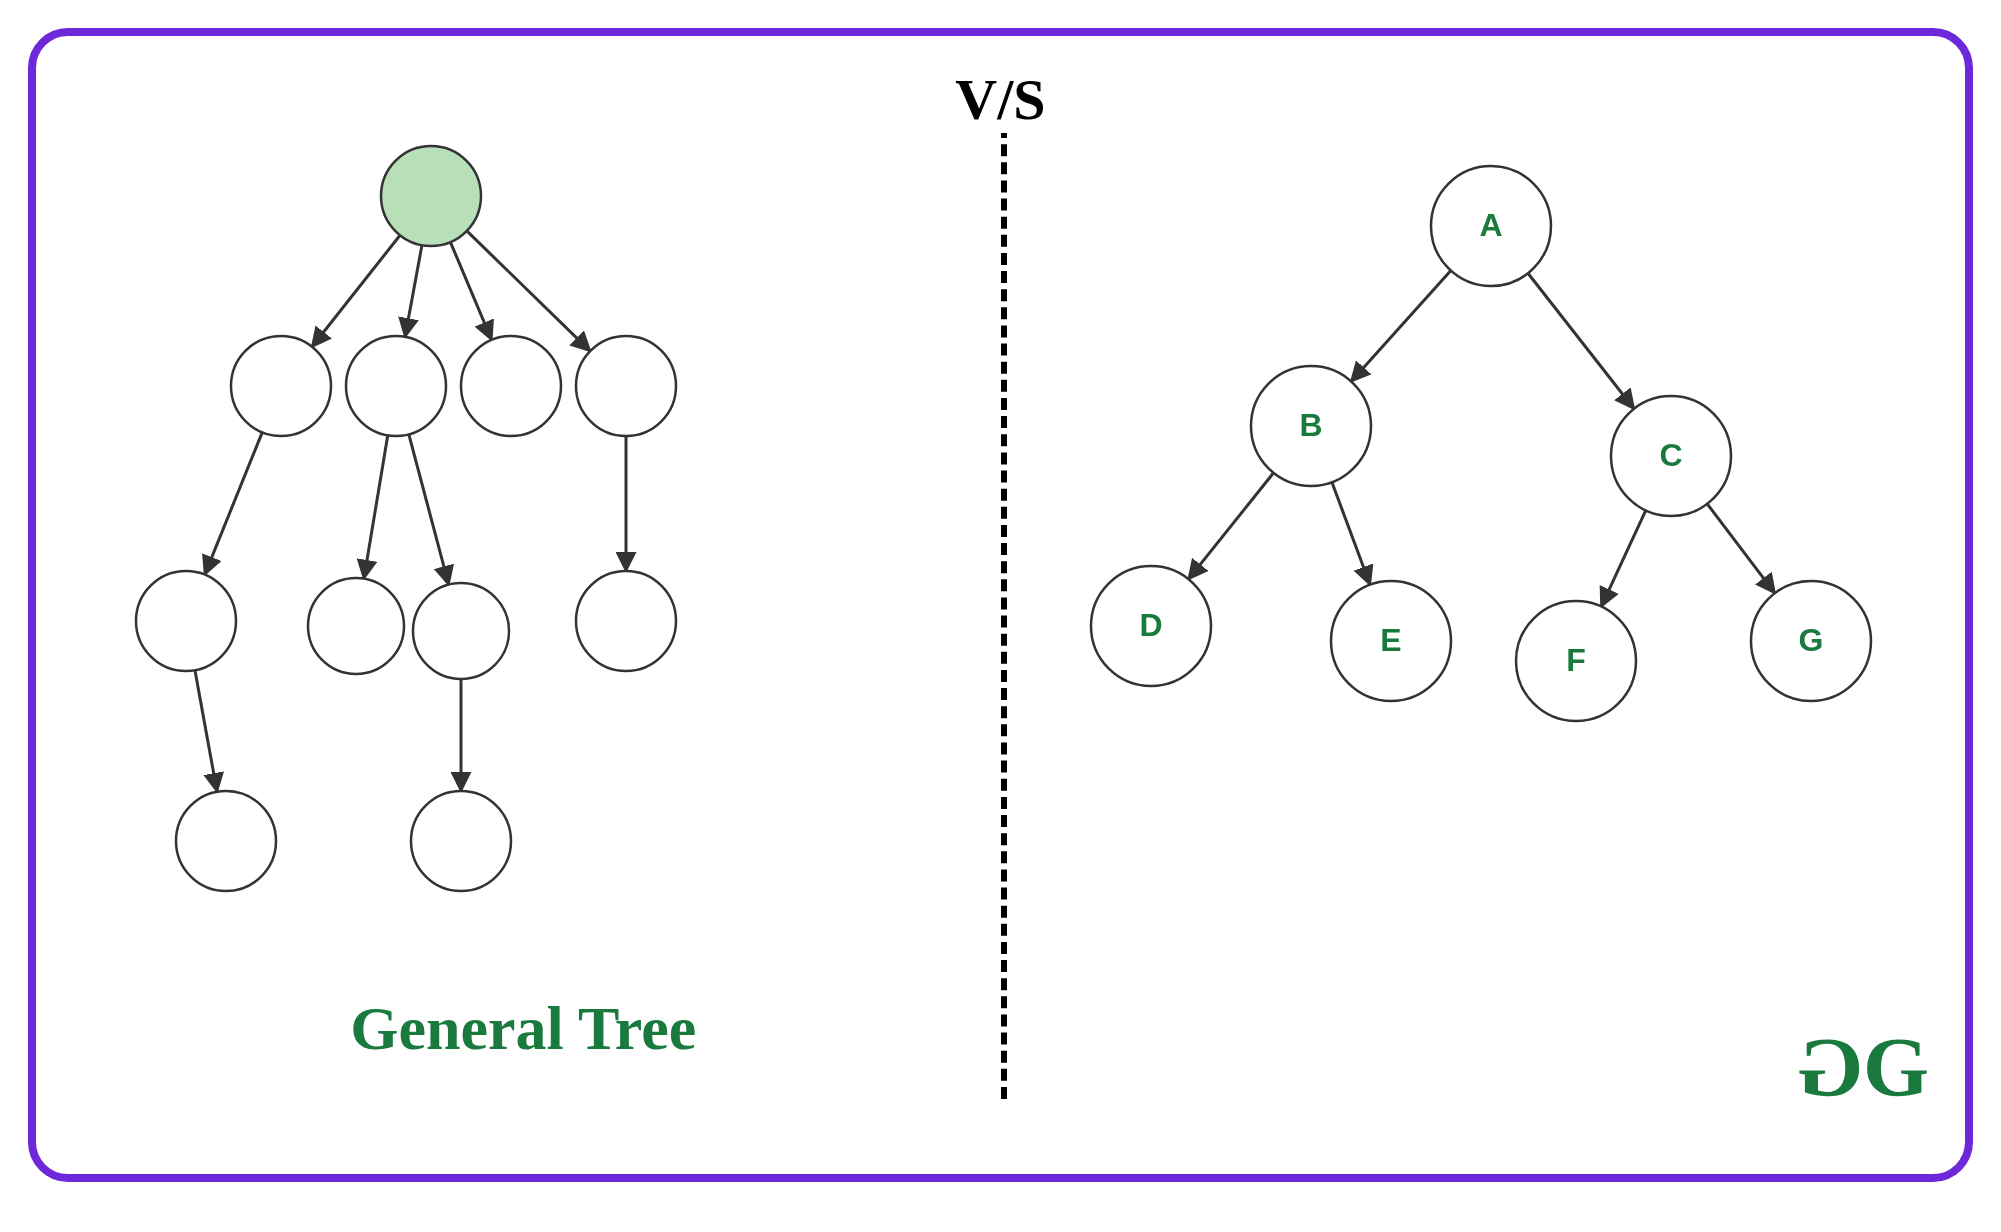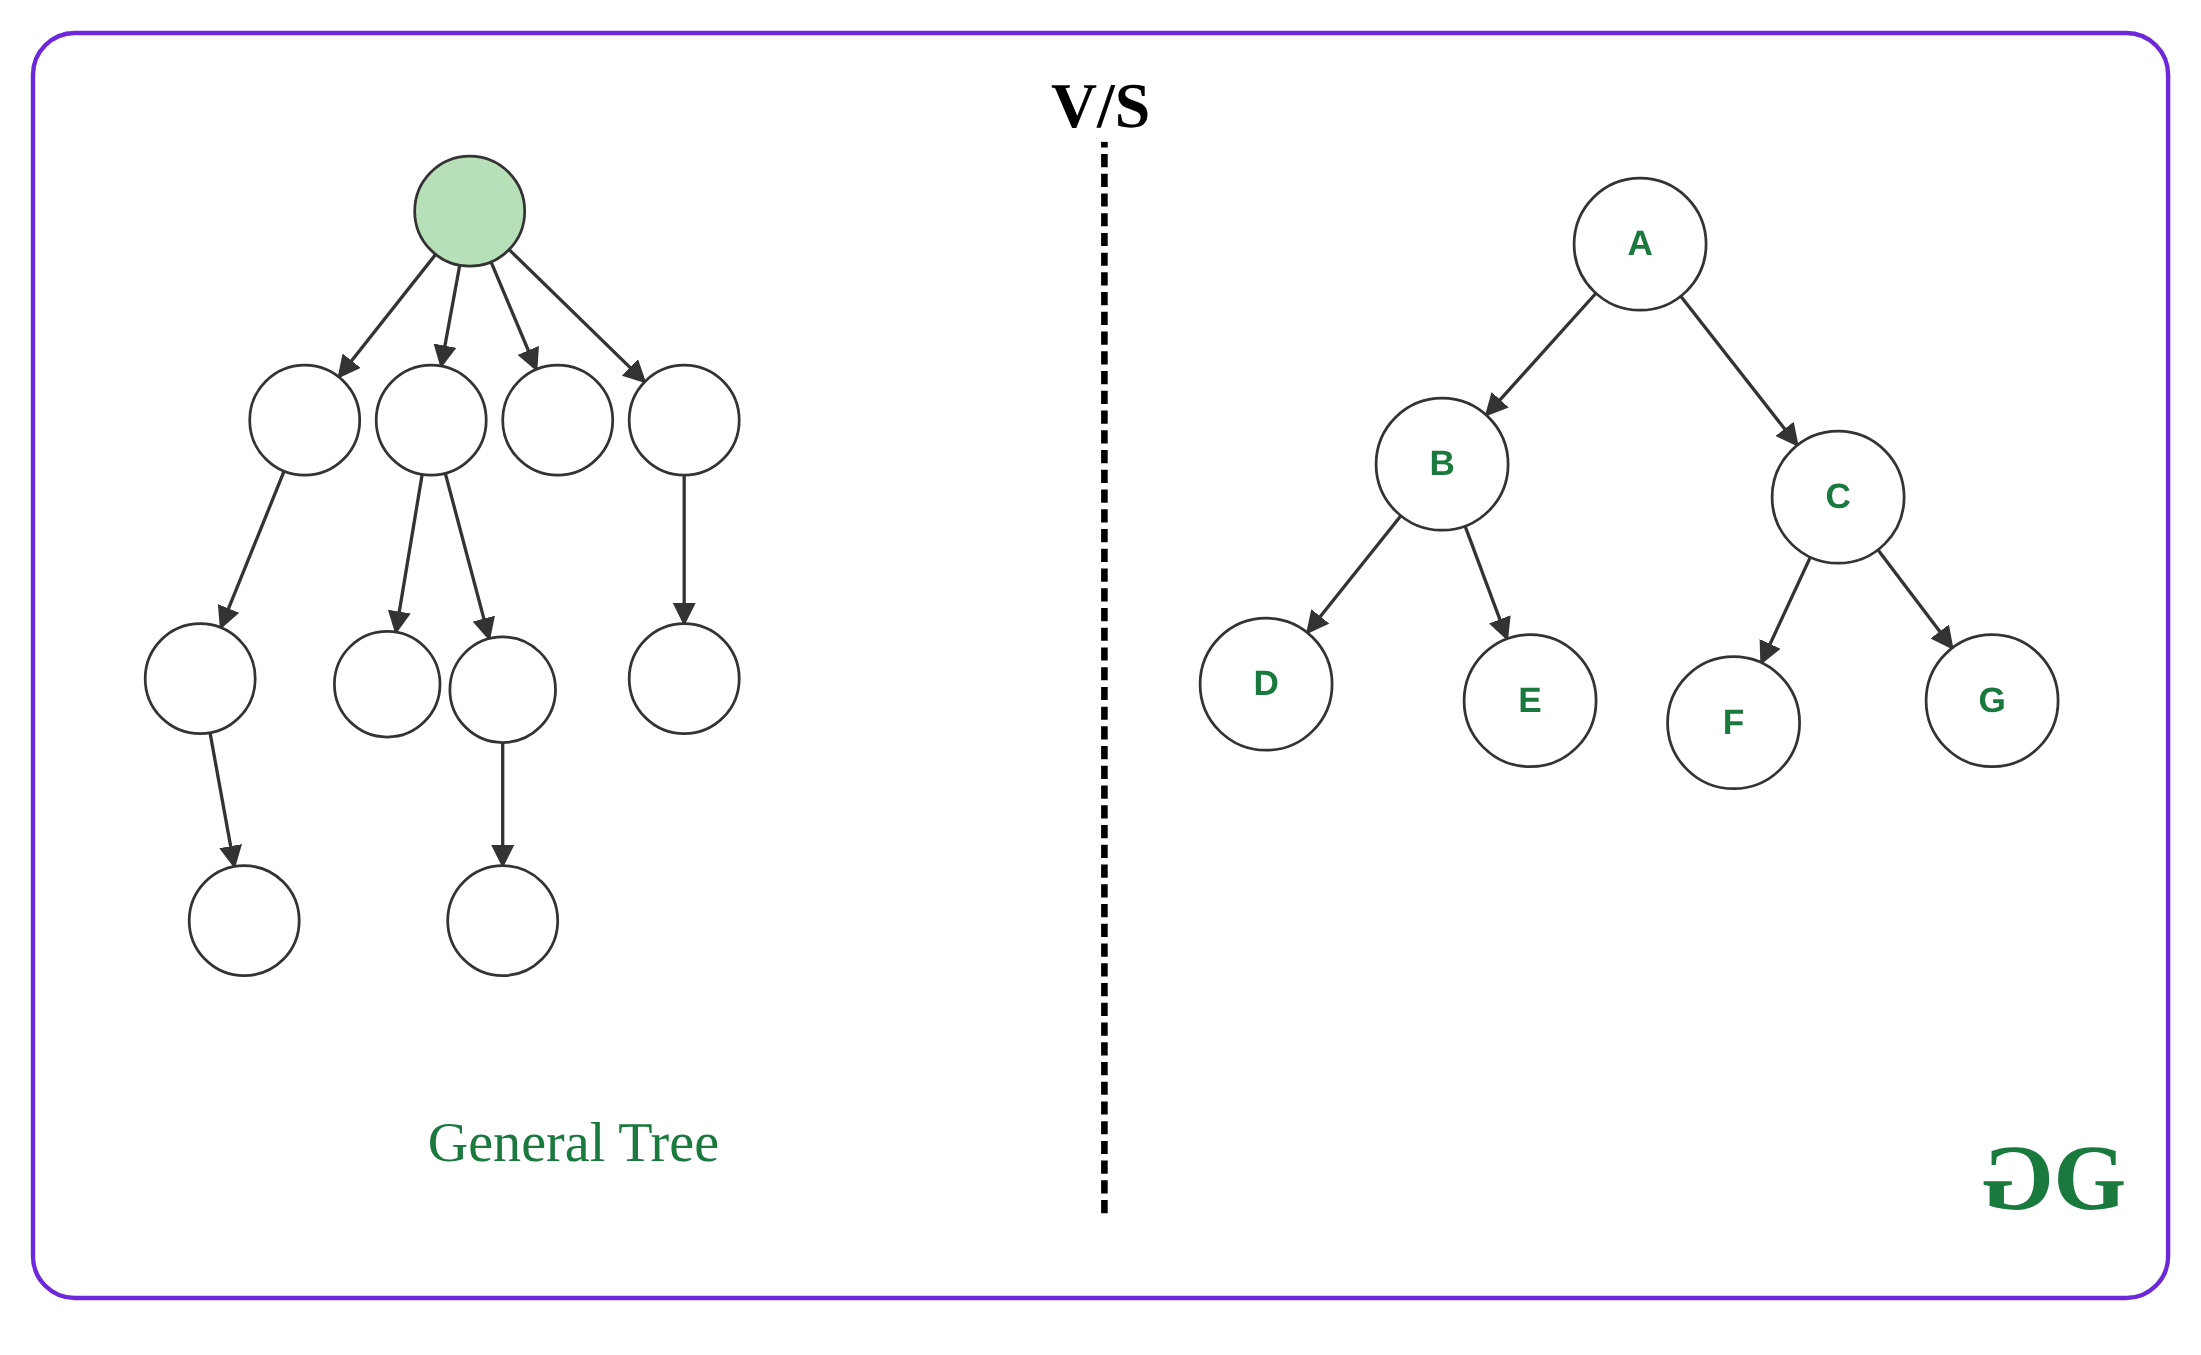--- a/index.html
+++ b/index.html
@@ -15,21 +15,21 @@
     width: 2001px;
     height: 1232px;
     box-sizing: border-box;
   }
   .frame {
     position: absolute;
     left: 28px;
     top: 28px;
     right: 28px;
     bottom: 50px;
-    border: 4px solid #6d28d9;
+    border: 8px solid #6d28d9;
     border-radius: 40px;
     box-sizing: border-box;
     background: #fff;
     padding-left: 27px;
   }
   .vs-label {
     position: absolute;
     top: 30px;
     left: 50%;
     transform: translateX(-50%);
@@ -61,22 +61,22 @@
   .panel-right {
     left: calc(50% + 20px);
     right: 30px;
   }
   .caption {
     position: absolute;
     bottom: 80px;
     left: 0;
     right: 0;
     text-align: center;
-    font-weight: normal;
-    font-size: 51px;
+    font-weight: bold;
+    font-size: 62px;
     color: #1a7a3e;
     font-family: Georgia, serif;
   }
   svg.tree {
     position: absolute;
     left: 0;
     top: 0;
   }
   .logo {
     position: absolute;

